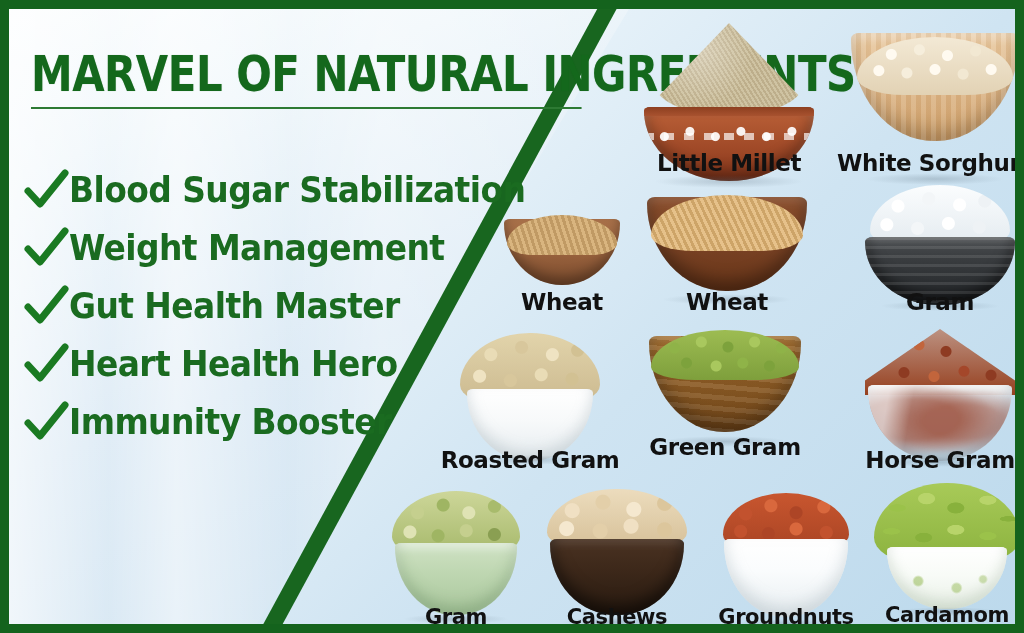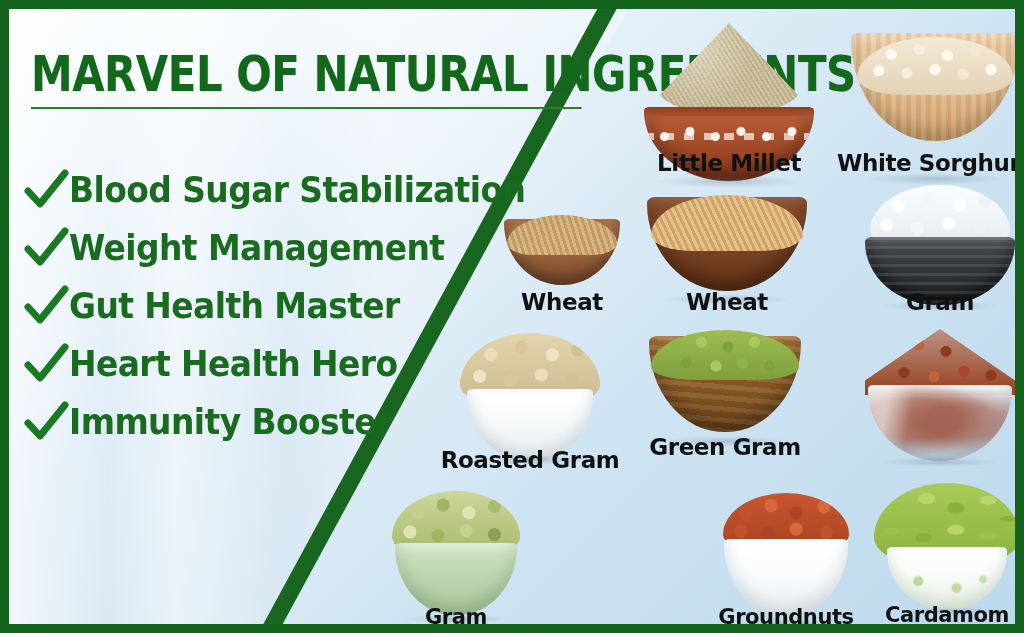--- a/index.html
+++ b/index.html
@@ -403,20 +403,21 @@
              box-shadow:inset 0 -8px 14px rgba(120,140,155,.4), inset 0 5px 8px rgba(255,255,255,.75);">
           <div class="speck" style="
             background:
               radial-gradient(ellipse at 30% 45%, rgba(150,60,35,.55) 0 34%, transparent 62%),
               radial-gradient(ellipse at 66% 48%, rgba(150,60,35,.45) 0 30%, transparent 60%);
             filter:blur(1.5px);"></div>
           <div class="speck" style="background:linear-gradient(100deg, rgba(255,255,255,.55) 0 14%, transparent 30%);"></div>
         </div>
         <div class="shadow" style="width:120px;height:10px;top:130px;"></div>
       </div>
+      <div class="label" style="top:120px;">Horse Gram</div>
     </div>
 
     <div class="cell r4" style="left:360px; top:478px; width:174px; height:145px;">
       <div class="bowl">
         <div class="heap" style="width:128px; height:64px; top:4px;
              background:
                radial-gradient(circle at 20% 34%, #c5cf8e 0 6px, transparent 7px),
                radial-gradient(circle at 40% 22%, #9fb563 0 6px, transparent 7px),
                radial-gradient(circle at 60% 34%, #dfe3b4 0 6px, transparent 7px),
                radial-gradient(circle at 80% 24%, #a8bb6c 0 6px, transparent 7px),
@@ -428,20 +429,42 @@
              border-radius:50% 50% 30% 30% / 72% 72% 28% 28%;"></div>
         <div class="vessel" style="width:122px; height:72px; top:56px;
              background:linear-gradient(180deg,#cfe2c4 0%,#bfd7b2 40%,#a9c79c 100%);
              border-radius:6px 6px 50% 50% / 4px 4px 98% 98%;
              box-shadow:inset 0 -9px 14px rgba(90,125,85,.35), inset 0 5px 8px rgba(255,255,255,.5);"></div>
         <div class="shadow" style="width:106px;height:10px;top:127px;"></div>
       </div>
       <div class="label" style="top:118px;">Gram</div>
     </div>
 
+    <div class="cell r4" style="left:518px; top:478px; width:180px; height:145px;">
+      <div class="bowl">
+        <div class="heap" style="width:140px; height:60px; top:2px;
+             background:
+               radial-gradient(circle at 18% 36%, #f0e0c3 0 7px, transparent 8px),
+               radial-gradient(circle at 40% 22%, #e3cfa9 0 7px, transparent 8px),
+               radial-gradient(circle at 62% 34%, #f5e8cf 0 7px, transparent 8px),
+               radial-gradient(circle at 84% 24%, #dcc69c 0 7px, transparent 8px),
+               radial-gradient(circle at 14% 66%, #f5e8cf 0 7px, transparent 8px),
+               radial-gradient(circle at 38% 70%, #e3cfa9 0 7px, transparent 8px),
+               radial-gradient(circle at 60% 62%, #f0e0c3 0 7px, transparent 8px),
+               radial-gradient(circle at 84% 68%, #dcc69c 0 7px, transparent 8px),
+               linear-gradient(180deg,#ecdcbd,#d6c098);
+             border-radius:50% 50% 28% 28% / 72% 72% 28% 28%;"></div>
+        <div class="vessel" style="width:134px; height:76px; top:52px;
+             background:linear-gradient(180deg,#4a3222 0%,#3b2719 45%,#281a10 100%);
+             border-radius:7px 7px 50% 50% / 5px 5px 96% 96%;
+             box-shadow:inset 0 -9px 15px rgba(0,0,0,.55), inset 0 5px 8px rgba(255,255,255,.12);"></div>
+        <div class="shadow" style="width:112px;height:10px;top:130px;"></div>
+      </div>
+      <div class="label" style="top:118px;">Cashews</div>
+    </div>
 
     <div class="cell r4" style="left:688px; top:478px; width:178px; height:145px;">
       <div class="bowl">
         <div class="heap" style="width:126px; height:58px; top:6px;
              background:
                radial-gradient(circle at 18% 36%, #c2522e 0 6px, transparent 7px),
                radial-gradient(circle at 38% 22%, #d9683d 0 6px, transparent 7px),
                radial-gradient(circle at 58% 34%, #ad4526 0 6px, transparent 7px),
                radial-gradient(circle at 80% 24%, #d9683d 0 6px, transparent 7px),
                radial-gradient(circle at 14% 66%, #c2522e 0 6px, transparent 7px),

